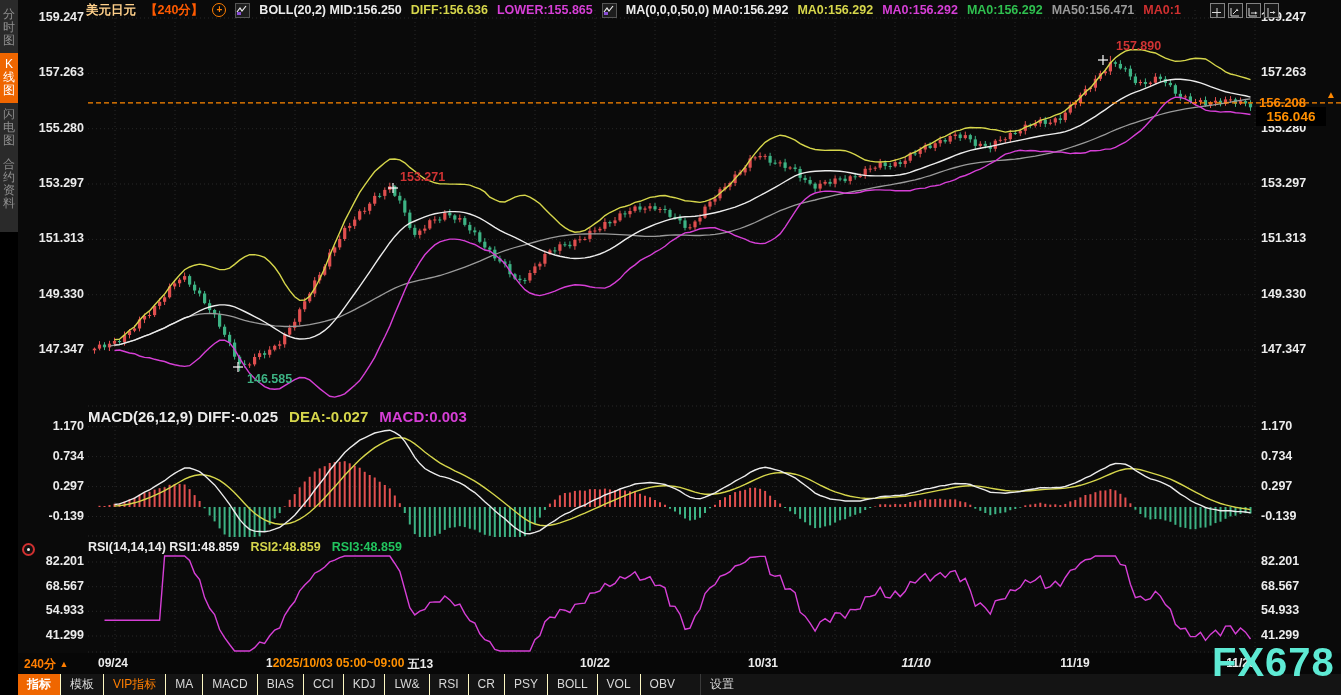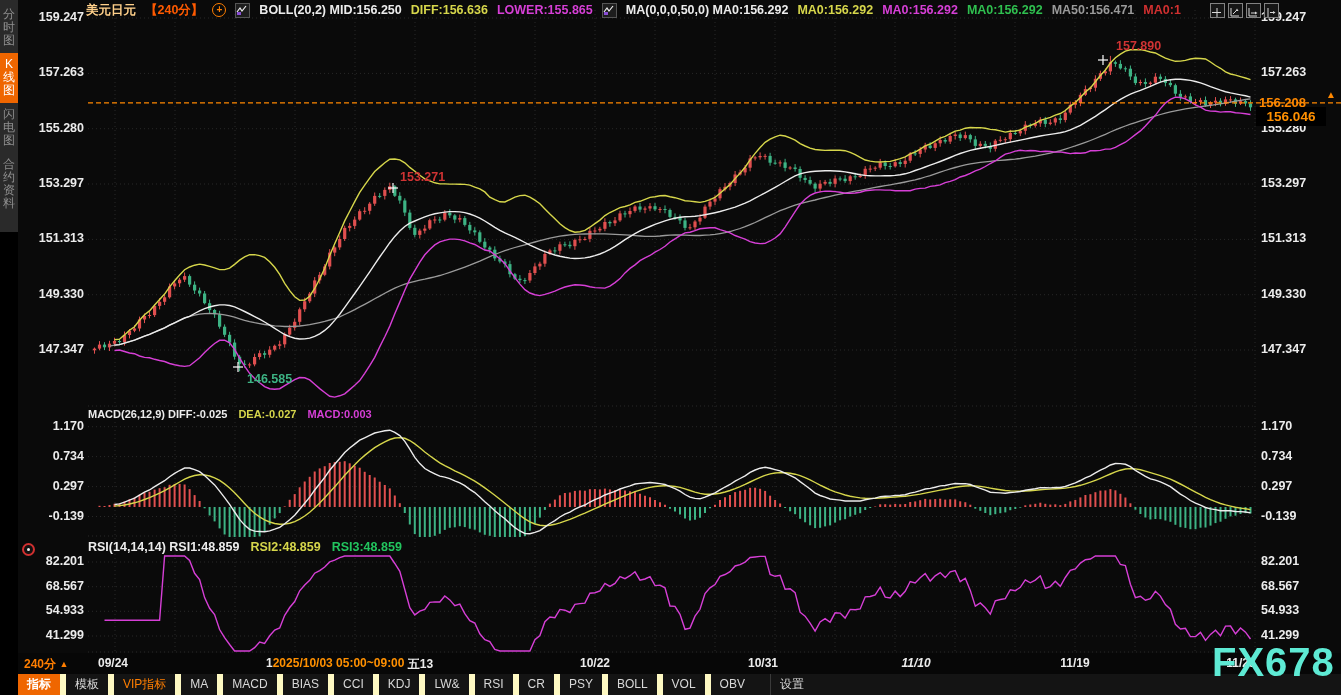--- a/index.html
+++ b/index.html
@@ -15,42 +15,42 @@
   
   #legend{position:absolute;left:86px;top:2px;height:16px;display:flex;gap:9px;align-items:center;
           font-size:12.5px;font-weight:600;white-space:nowrap;z-index:3}
   .legend-icon{width:13px;height:13px;background:#1d1d1d;border:1px solid #555;display:inline-block}
   .plus-circle{width:12px;height:12px;border:1.5px solid #ff7e00;border-radius:50%;color:#ff7e00;
                font-size:10px;line-height:11px;text-align:center;font-weight:700}
   
   #win-icons{position:absolute;left:1210px;top:3px;display:flex;gap:3px;z-index:3}
   .win-icon{width:13px;height:13px;border:1px solid #828282;background:#161616;cursor:pointer}
   
-  #macd-header{position:absolute;left:88px;top:408px;display:flex;gap:11px;font-size:11px;
+  #macd-header{position:absolute;left:88px;top:408px;display:flex;gap:11px;font-size:15px;
                font-weight:600;z-index:3;white-space:nowrap}
   #rsi-header{position:absolute;left:88px;top:540px;display:flex;gap:11px;font-size:12.5px;
               font-weight:600;z-index:3;white-space:nowrap}
   #rsi-icon{position:absolute;left:22px;top:543px;width:9px;height:9px;border:2px solid #d03030;
             border-radius:50%;background:#111;z-index:3}
   #rsi-icon .dot{width:3px;height:3px;background:#eee;border-radius:50%;margin:3px auto 0 auto}
   
   .ytick{position:absolute;font-size:12.5px;font-weight:600;color:#ececec;z-index:2;white-space:nowrap}
   .ytick.left{width:66px;left:18px;text-align:right}
   .ytick.right{left:1261px;text-align:left}
   
   #xrow{position:absolute;left:0;top:653px;width:1341px;height:21px;background:#070707;z-index:2;
         font-size:12px;font-weight:700}
   #tf-label{position:absolute;left:24px;top:3px;color:#ff7e00;white-space:nowrap}
   #tf-label .tri{font-size:9px;vertical-align:1px}
   .xtick{position:absolute;top:3px;width:70px;margin-left:-35px;text-align:center;color:#ececec}
   #crosshair-date{position:absolute;left:266px;top:3px;display:flex;white-space:pre;z-index:3}
   
   #toolbar{position:absolute;left:18px;top:674px;width:1323px;height:21px;background:#141414;
            display:flex;align-items:stretch;font-size:12px;z-index:3}
-  .tb-item{padding:0 9px;line-height:21px;color:#d8d8d8;border-left:6px solid #fef9c3;cursor:pointer;
+  .tb-item{padding:0 9px;line-height:21px;color:#d8d8d8;border-left:1px solid #fef9c3;cursor:pointer;
            white-space:nowrap}
   .tb-item:first-child{border-left:none}
   .tb-item.active{background:#ef6600;color:#fff;font-weight:700}
   .tb-item.gap{margin-left:16px;border-left:1px solid #3a3a3a}
   
   #price-line-label{position:absolute;left:1259px;top:95px;color:#ff8800;font-size:13px;
                     font-weight:700;z-index:1}
   #price-badge{position:absolute;left:1256px;top:107px;width:70px;height:19px;background:#000;
                color:#ff9000;font-size:13.5px;font-weight:700;text-align:center;line-height:19px;z-index:2}
   #price-marker{position:absolute;left:1326px;top:89px;color:#ff8800;font-size:10px;z-index:3}

